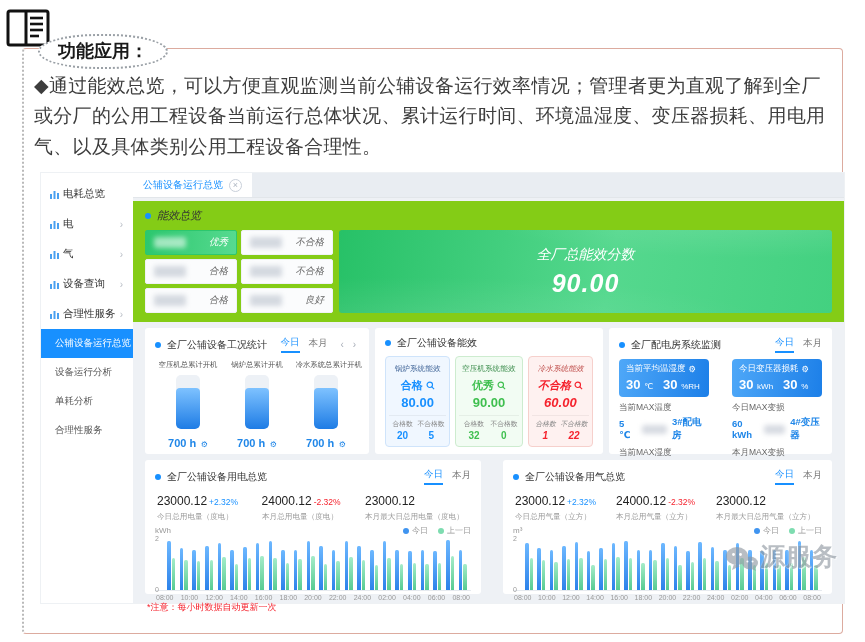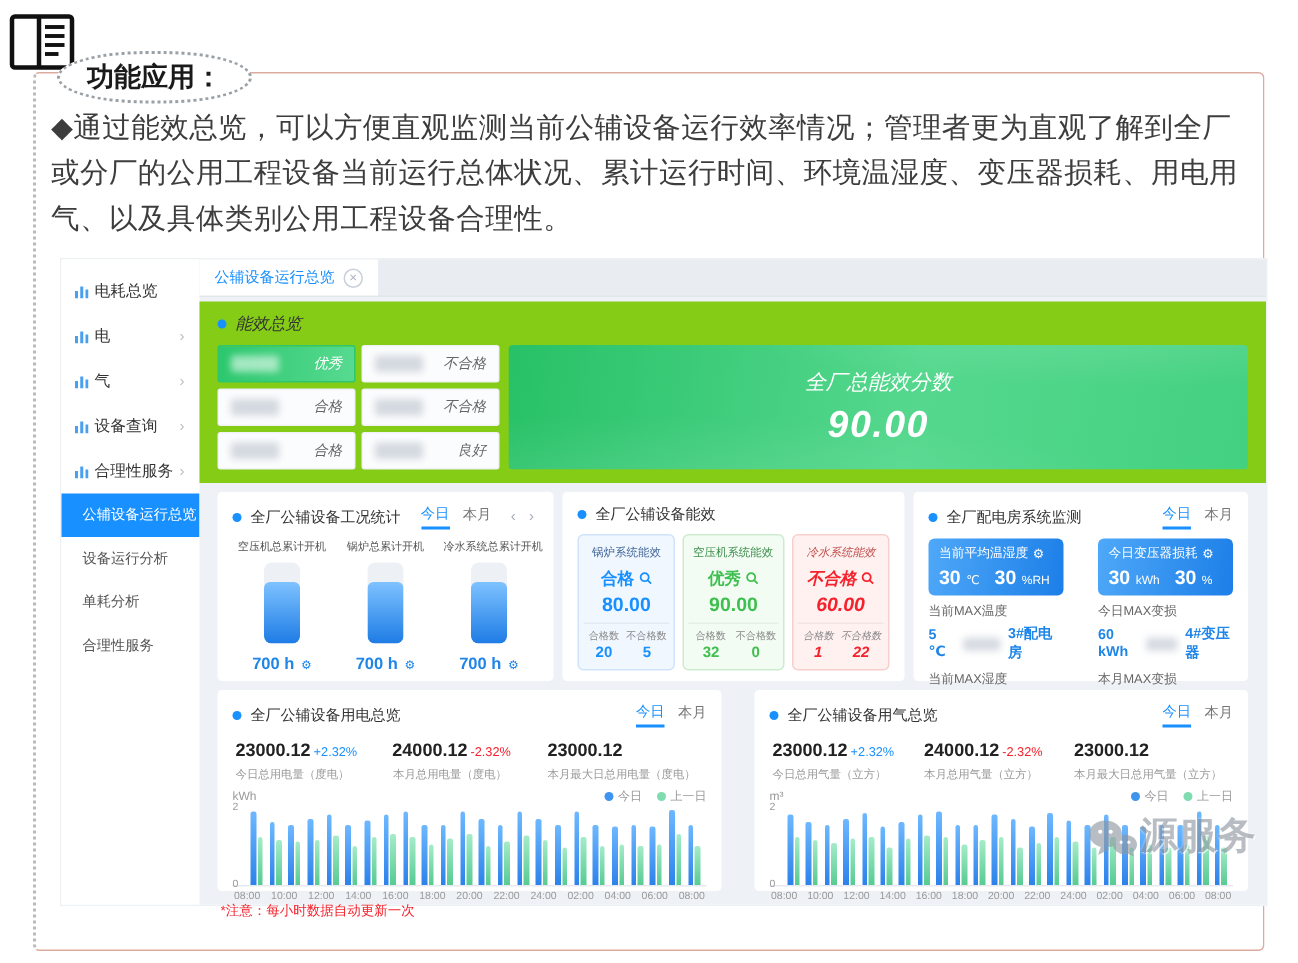--- a/index.html
+++ b/index.html
@@ -84,21 +84,21 @@
   .pc-head .unit{font-size:8px;font-weight:normal;}
   .pc-row-label{font-size:8.5px;color:#666;margin-top:5px;}
   .pc-row-val{display:flex;align-items:center;gap:5px;font-size:9.5px;color:#1f86e8;font-weight:bold;margin-top:2px;}
   .pc-row-val .blob{width:26px;height:9px;background:#d7dbe2;border-radius:2px;filter:blur(2.5px);}
 
   .bottom-row{display:flex;gap:22px;margin:6px 12px 0 12px;flex:none;}
   .chart-panel{background:#fff;border-radius:3px;padding:8px 10px 6px;box-sizing:border-box;height:134px;position:relative;}
   .cp-left{width:336px;flex:none;} .cp-right{flex:1;min-width:0;}
   .stats-row{display:flex;justify-content:space-between;margin-top:6px;padding:0 2px;}
   .stat{text-align:left;}
-  .stat .sv{font-size:12px;font-weight:bold;color:#222;}
+  .stat .sv{font-size:12px;font-weight:normal;color:#222;}
   .stat .sd{font-size:8.5px;font-weight:normal;margin-left:2px;}
   .sd.up{color:#1890ff;} .sd.down{color:#f5222d;}
   .stat .sl{font-size:8px;color:#999;margin-top:2px;white-space:nowrap;transform:scale(.95);transform-origin:left;}
   .axis-row{display:flex;justify-content:space-between;align-items:center;font-size:8px;color:#999;margin-top:3px;}
   .legend{display:flex;gap:10px;align-items:center;}
   .ldot{width:6px;height:6px;border-radius:50%;display:inline-block;margin-right:3px;vertical-align:middle;}
   .chart-area{height:52px;margin-top:2px;border-bottom:1px solid #e6eaef;display:flex;align-items:flex-end;
     justify-content:space-between;padding:0 4px 0 12px;position:relative;}
   .ytick{position:absolute;left:0;font-size:7px;color:#999;}
   .ytick.top{top:-3px;} .ytick.bot{bottom:-3px;}

